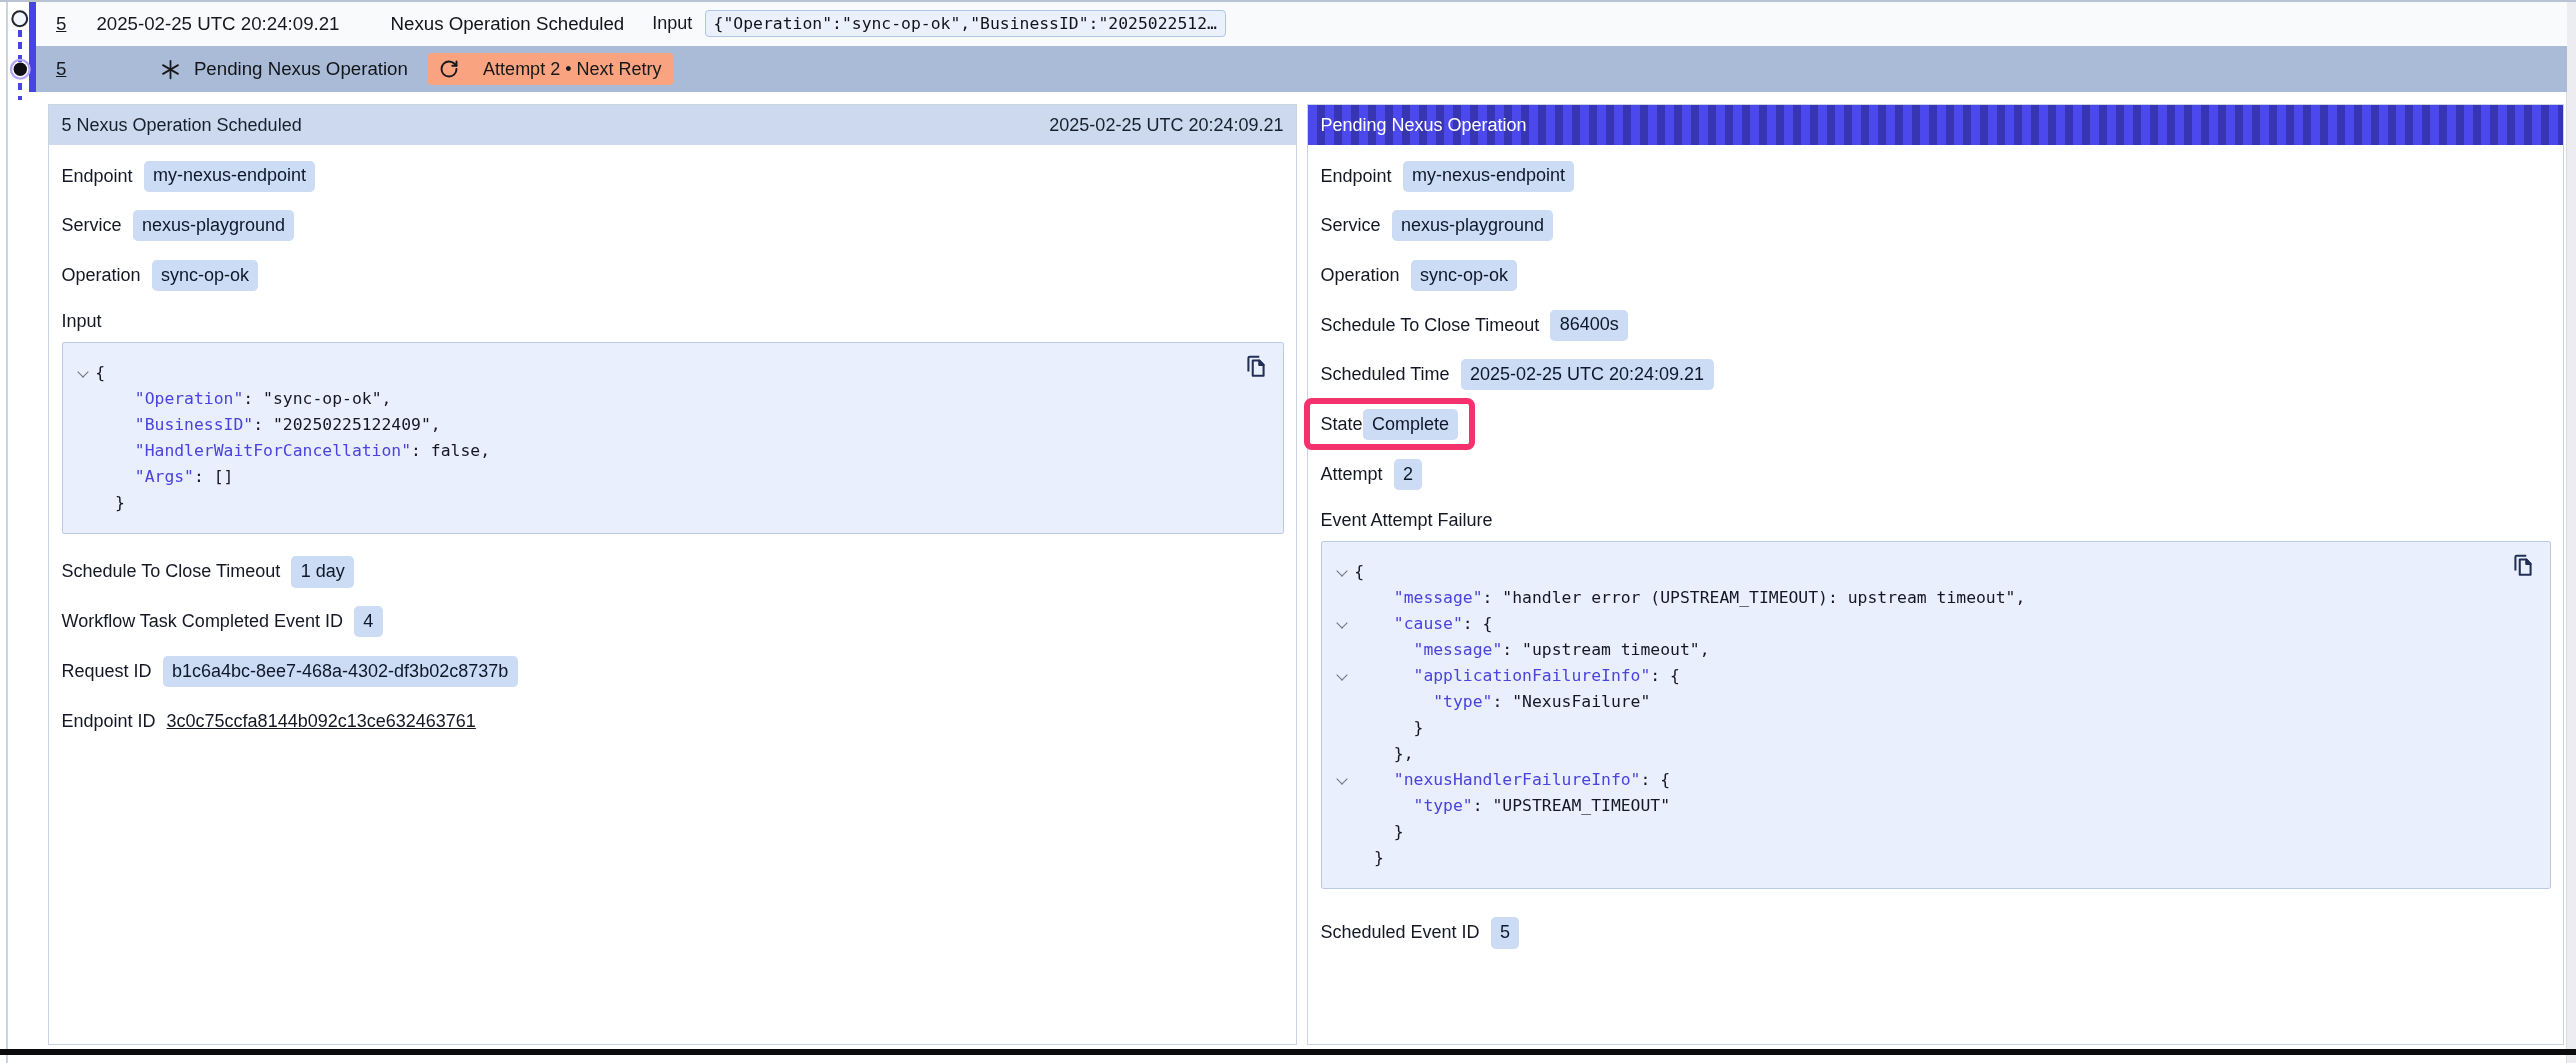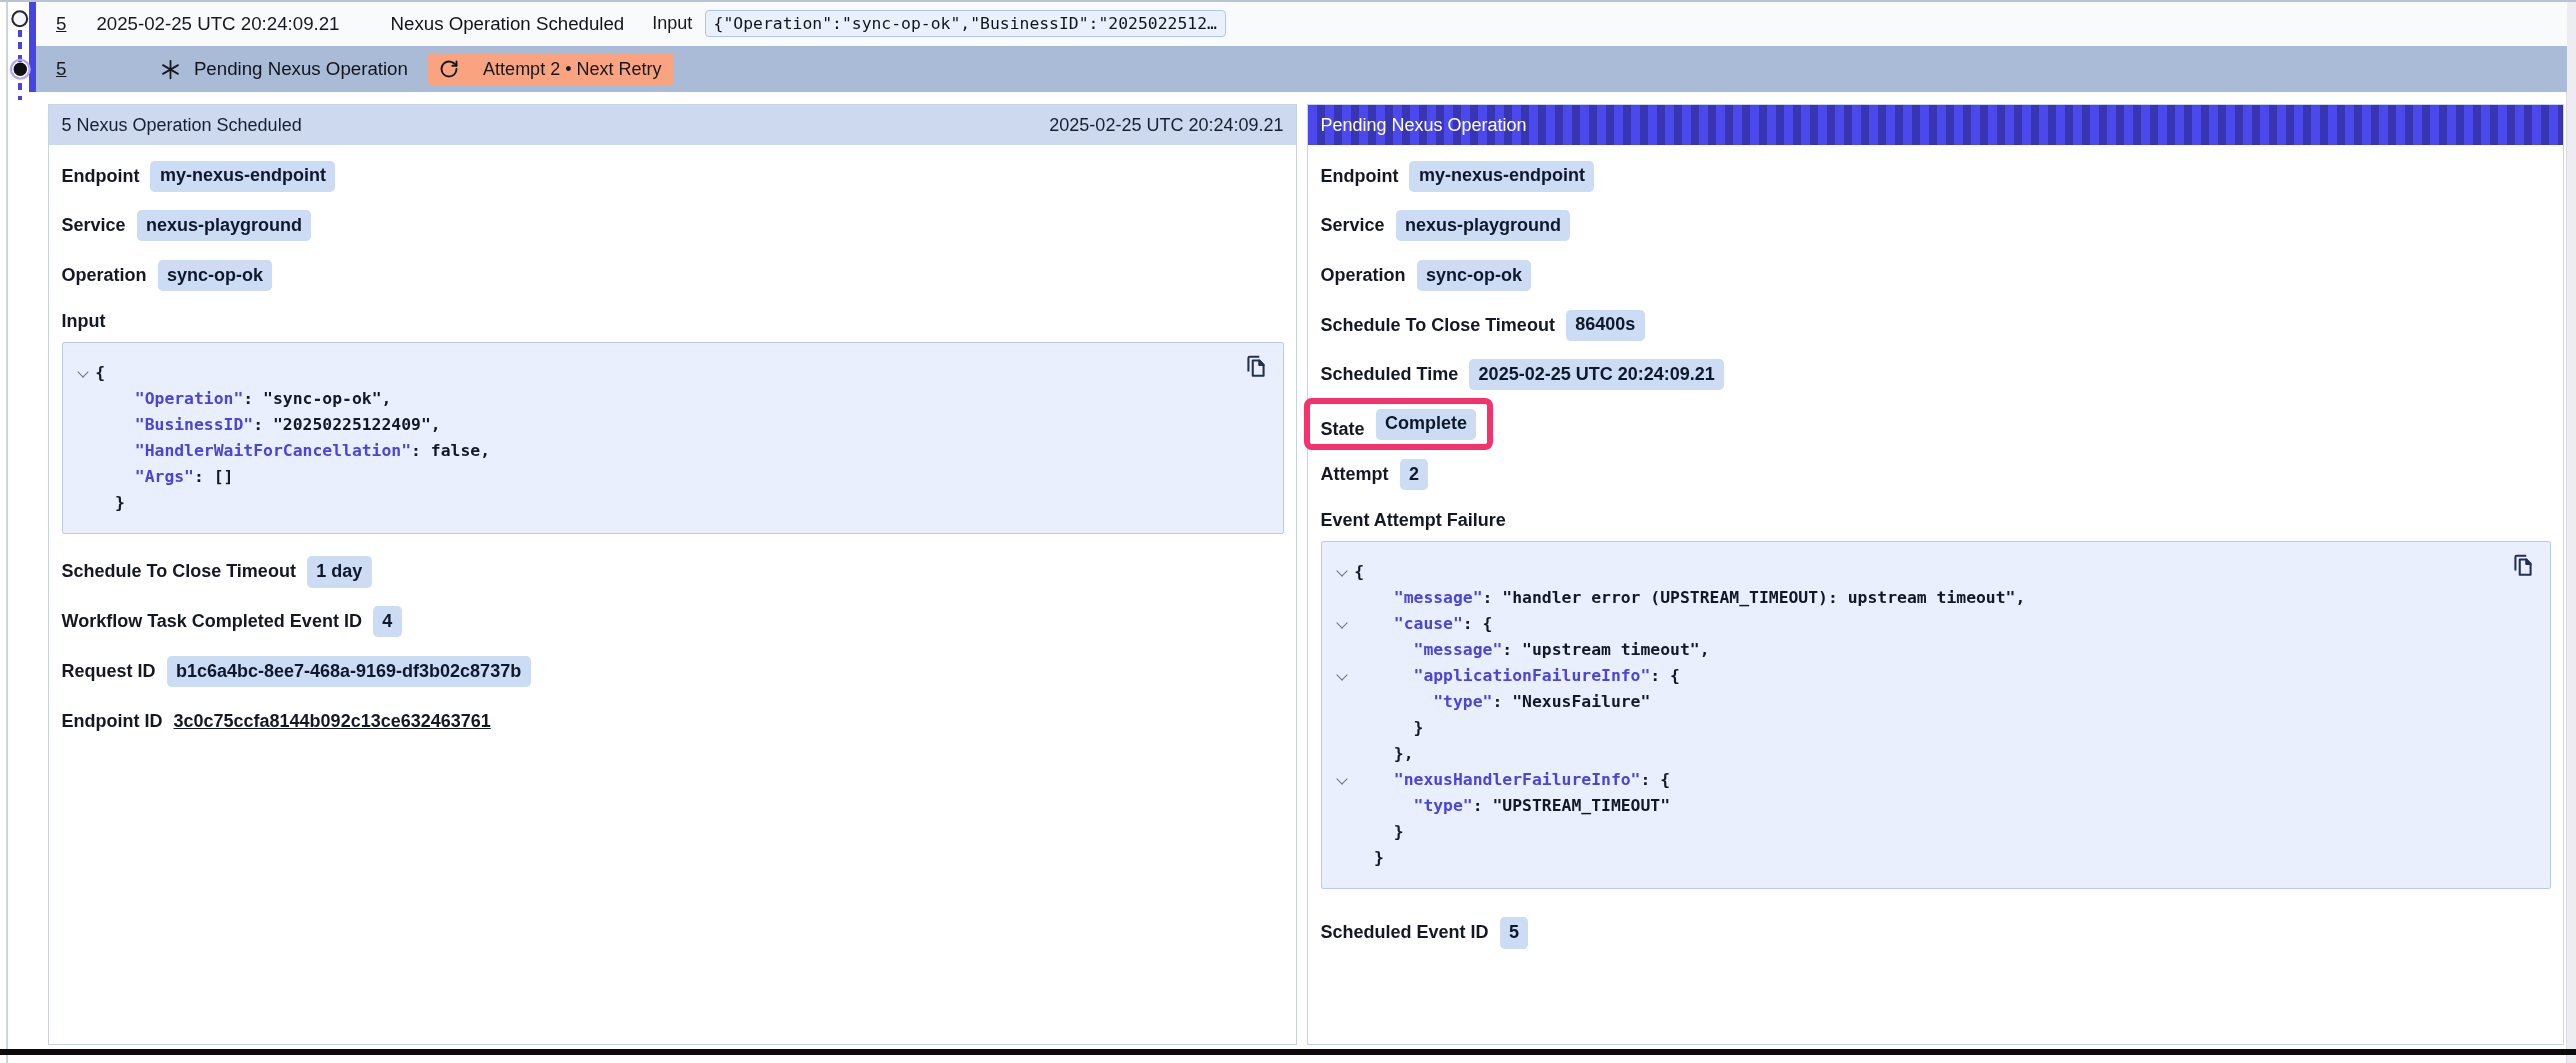--- a/index.html
+++ b/index.html
@@ -44,36 +44,36 @@
   .card-left{left:48px;width:1247px;}
   .card-right{left:1307px;width:1255px;}
   .card-header{height:40px;display:flex;align-items:center;justify-content:space-between;padding:0 12.5px;}
   .card-left .card-header{background:#cdd9ef;}
   .card-right .card-header{
     background:repeating-linear-gradient(90deg,#4b49ee 0 8.6px,#3835b2 8.6px 17px);
   }
   .card-header .hdr-title{font-size:18px;color:#17202e;}
   .card-right .card-header .hdr-title{color:#ffffff;font-weight:500;}
   .card-header .hdr-time{font-size:18px;color:#17202e;}
-  .card-body{padding:15.6px 12.5px 0 12.5px;font-weight:bold;}
+  .card-body{padding:15.6px 12.5px 0 12.5px;}
   
   .field{display:flex;align-items:center;gap:11px;height:31px;margin:0 0 18.7px 0;}
   .flabel{font-size:18px;color:#141824;white-space:nowrap;}
   .badge{
     background:#cbdcf4;border-radius:4.7px;padding:3.9px 9.4px;
     font-size:18px;color:#0f172a;line-height:23.4px;display:inline-block;white-space:nowrap;
   }
   .link-val{font-size:18px;color:#141824;text-decoration:underline;white-space:nowrap;}
   .section-label{font-size:18px;color:#141824;height:23.4px;line-height:23.4px;margin:0 0 9.4px 0;}
   .field.hl{
     display:inline-flex;height:auto;width:auto;
     border:6.2px solid #f4336e;border-radius:7.8px;background:#ffffff;
     padding:4.7px 11px;margin:-11px 0 8.6px -17px;position:relative;z-index:3;
   }
-  .field.hl .inner-h{display:flex;align-items:flex-end;gap:11px;height:31px;}
+  .field.hl .inner-h{display:flex;align-items:center;height:31px;}
   
   .code-block{
     position:relative;background:#e9effc;border:1.6px solid #bac9e8;border-radius:2.3px;
     padding:17px 15.6px 17px 7.8px;
     font-family:"DejaVu Sans Mono", monospace;font-size:16.4px;line-height:26px;color:#141824;
   }
   .card-left .code-block{margin:0 0 22px 0;}
   .card-right .code-block{margin:0 0 28px 0;}
   .cline{display:flex;height:26px;}
   .gutter{width:25px;flex:0 0 25px;display:flex;align-items:center;justify-content:center;}
@@ -194,21 +194,21 @@
       <div class="field">
         <span class="flabel">Schedule To Close Timeout</span>
         <span class="badge">1 day</span>
       </div>
       <div class="field">
         <span class="flabel">Workflow Task Completed Event ID</span>
         <span class="badge">4</span>
       </div>
       <div class="field">
         <span class="flabel">Request ID</span>
-        <span class="badge">b1c6a4bc-8ee7-468a-9169-df3b02c8737b</span>
+        <span class="badge">b1c6a4bc-8ee7-468a-4302-df3b02c8737b</span>
       </div>
       <div class="field">
         <span class="flabel">Endpoint ID</span>
         <span class="link-val">3c0c75ccfa8144b092c13ce632463761</span>
       </div>
     </div>
 </div>
 
 <div class="card card-right">
   <div class="card-header">

